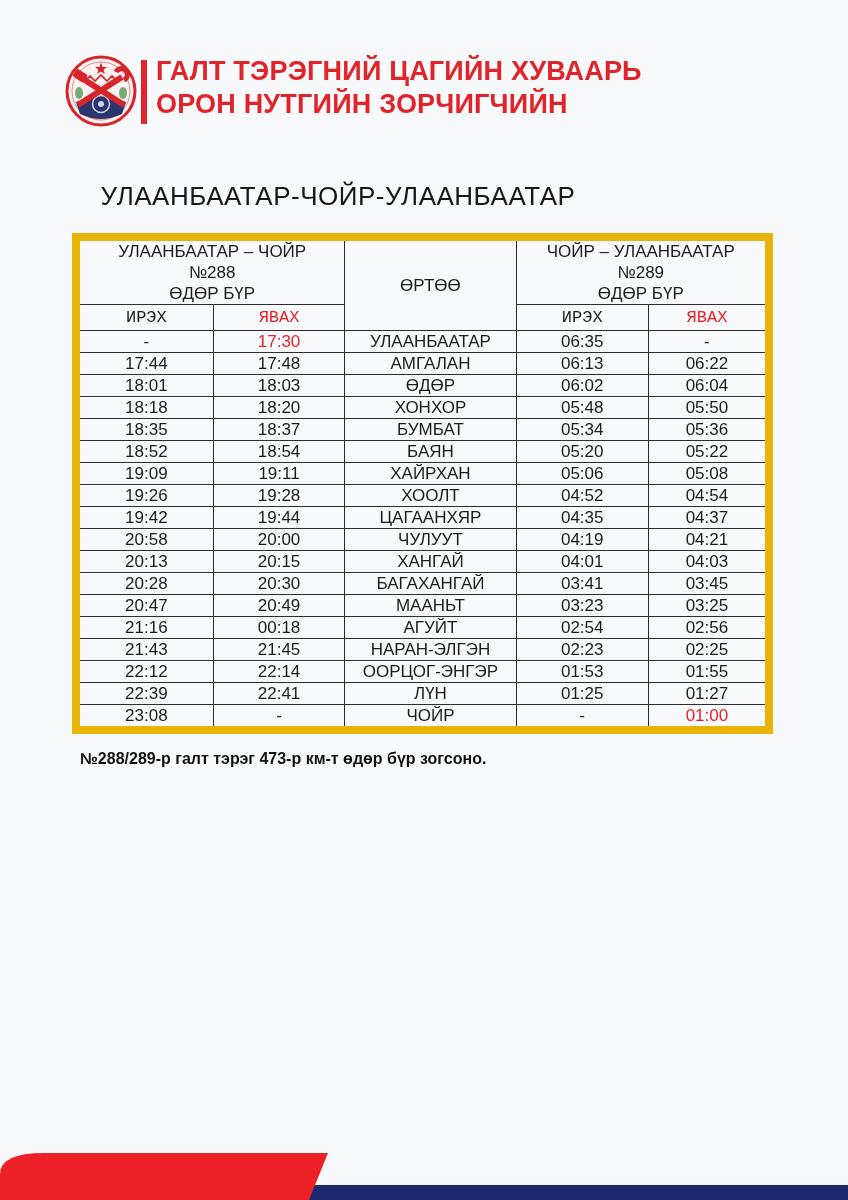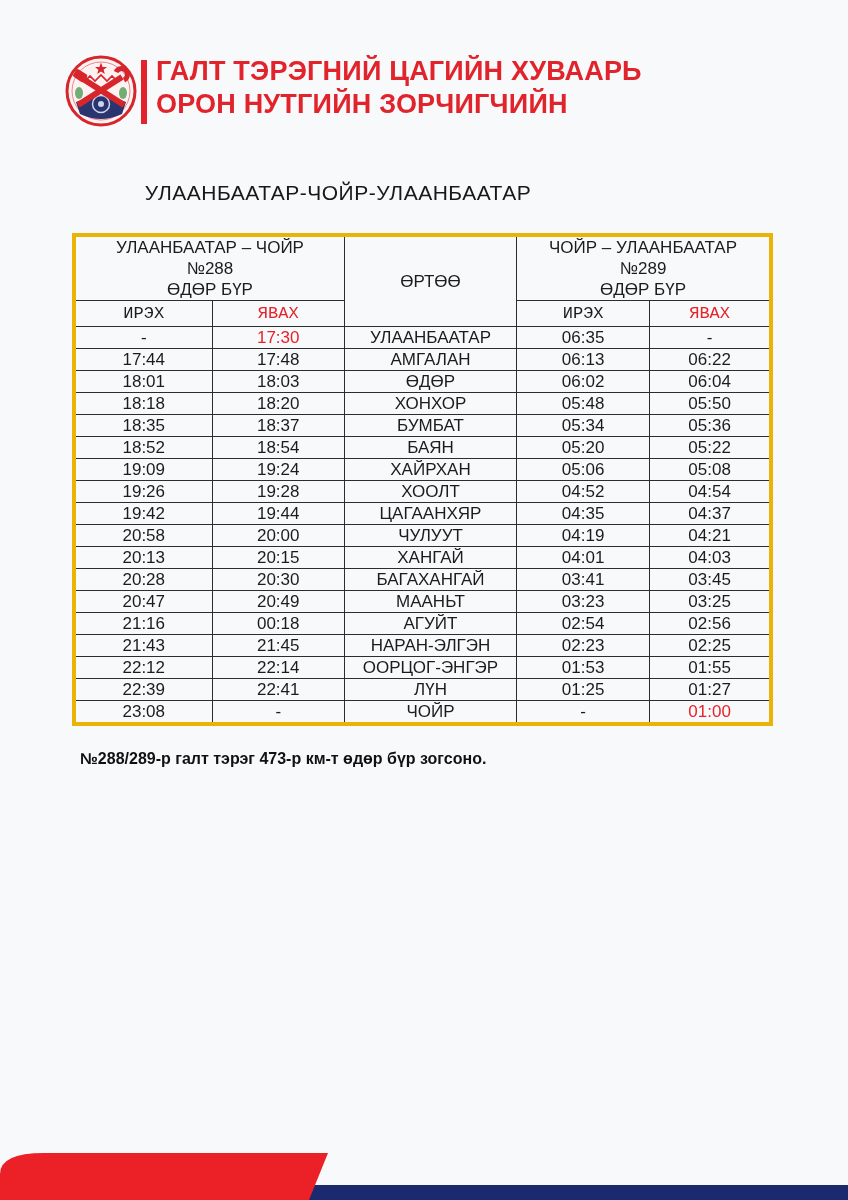--- a/index.html
+++ b/index.html
@@ -12,26 +12,26 @@
     color:#1c1c1c;
   }
   
   .brand-row{position:absolute;left:64px;top:52px;height:78px;}
   .logo{position:absolute;left:0;top:2px;width:74px;height:74px;}
   .brand-divider{position:absolute;left:77px;top:8px;width:6px;height:64px;background:#e1242b;}
   .brand-text{position:absolute;left:92px;top:3px;white-space:nowrap;
     font-weight:bold;font-size:27px;line-height:33px;color:#e1242b;letter-spacing:.2px;}
   
   .page-title{position:absolute;left:0;top:181px;width:676px;margin:0;
-    text-align:center;font-size:21px;font-weight:normal;color:#17181a;letter-spacing:.5px;}
+    text-align:center;font-size:26px;font-weight:normal;color:#17181a;letter-spacing:.5px;}
   
   table.timetable{
     position:absolute;left:72px;top:233px;width:701px;
     border-collapse:collapse;table-layout:fixed;
-    border:4px solid #eab308;
+    border:8px solid #eab308;
   }
   table.timetable th,table.timetable td{
     border:1px solid #2d2d2d;text-align:center;vertical-align:middle;
     padding:0;font-size:17px;color:#1c1c1c;
   }
   table.timetable thead th{font-weight:normal;}
   .dir-head{padding:3px 0 4px 0;font-size:18px;line-height:21px;}
   .station-head{font-size:18px;}
   .sub-head th{height:25px;font-size:18px;font-family:Liberation Mono, monospace;}
   table.timetable tbody td{height:21px;line-height:21px;}
@@ -145,21 +145,21 @@
         </tr>
         <tr>
           <td>18:52</td>
           <td>18:54</td>
           <td>БАЯН</td>
           <td>05:20</td>
           <td>05:22</td>
         </tr>
         <tr>
           <td>19:09</td>
-          <td>19:24</td>
+          <td>19:11</td>
           <td>ХАЙРХАН</td>
           <td>05:06</td>
           <td>05:08</td>
         </tr>
         <tr>
           <td>19:26</td>
           <td>19:28</td>
           <td>ХООЛТ</td>
           <td>04:52</td>
           <td>04:54</td>

